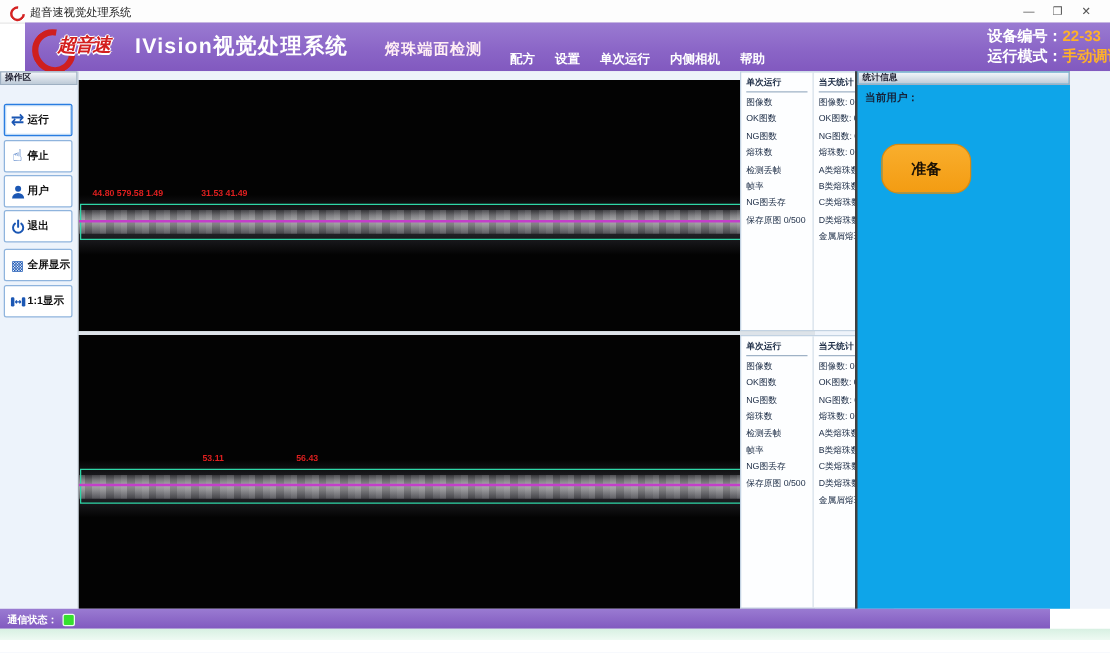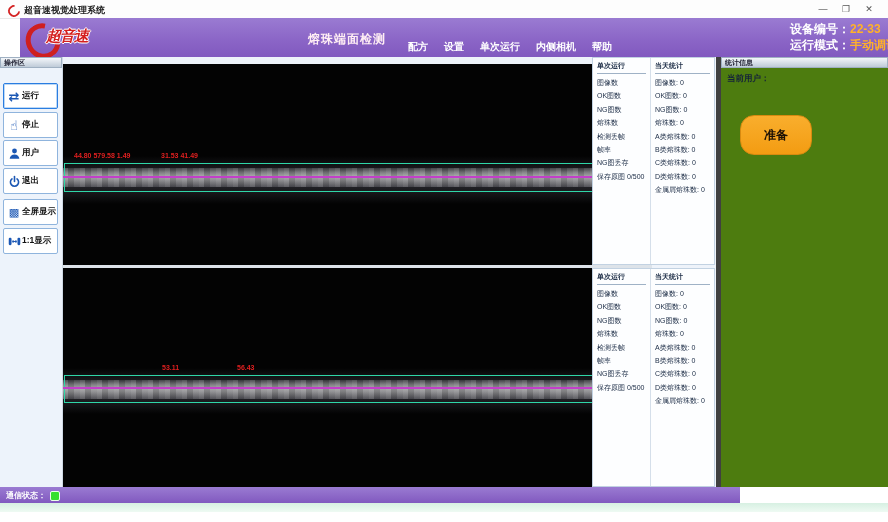--- a/index.html
+++ b/index.html
@@ -4,21 +4,21 @@
 <style>
   html,body{margin:0;padding:0;}
   body{
     width:888px;height:522px;position:relative;overflow:hidden;
     font-family:"Liberation Sans","DejaVu Sans",sans-serif;
     background:#fff;
   }
   
   .titlebar{position:absolute;left:0;top:0;width:888px;height:18px;background:#fdfdfd;border-bottom:1px solid #e8e8e8;}
   .titlebar .app-ico{position:absolute;left:8px;top:5px;width:8px;height:8px;border:2px solid #d42222;border-right-color:transparent;border-radius:50%;transform:rotate(-40deg);}
-  .titlebar .ttl{position:absolute;left:24px;top:4px;font-size:9px;color:#222;font-weight:bold;}
+  .titlebar .ttl{position:absolute;left:24px;top:4px;font-size:9px;color:#222;}
   .win-btn{position:absolute;top:2px;width:18px;height:14px;text-align:center;font-size:9px;line-height:14px;color:#555;cursor:default;}
   .win-min{right:56px;} .win-max{right:33px;} .win-close{right:10px;}
   
   .banner{position:absolute;left:0;top:18px;width:888px;height:39px;background:linear-gradient(180deg,#9a7bd2 0%,#8a64c6 60%,#8159bf 100%);margin-left:20px;}
   .logo-swoosh{position:absolute;left:6px;top:5px;width:24px;height:26px;border:5px solid #cf1f1f;border-right-color:transparent;border-radius:50%;transform:rotate(-35deg);}
   .logo-text{position:absolute;left:26px;top:9px;font-size:15px;font-weight:bold;font-style:italic;color:#d41f1f;letter-spacing:-1px;
     text-shadow:-1px 0 #fff,1px 0 #fff,0 -1px #fff,0 1px #fff;}
   .app-title{position:absolute;left:88px;top:7px;font-size:17px;font-weight:bold;color:#fff;letter-spacing:1px;}
   .app-subtitle{position:absolute;left:288px;top:13px;font-size:12px;font-weight:bold;color:#ffeef4;letter-spacing:1px;}
   .menu{position:absolute;left:388px;top:22px;display:flex;gap:16px;}
@@ -51,47 +51,48 @@
   
   .stats-panel{position:absolute;left:592px;width:123px;background:#fdfeff;border:1px solid #c2d2e2;box-sizing:border-box;display:flex;}
   .sp-top{top:0;height:208px;}
   .sp-bottom{top:211px;height:219px;}
   .stat-col{box-sizing:border-box;padding:3px 4px;}
   .stat-col.c1{width:58px;border-right:1px solid #d5dfea;}
   .stat-col.c2{width:63px;}
   .stat-title{font-size:7px;font-weight:bold;color:#203049;border-bottom:1px solid #9fb2c6;padding-bottom:2px;margin-bottom:2px;white-space:nowrap;}
   .stat-rows .stat-row{font-size:7px;color:#203049;line-height:13.4px;white-space:nowrap;}
   
-  .info-panel{position:absolute;left:716px;top:0;width:172px;height:430px;background:#4d7c0f;border-left:5px solid #404040;box-sizing:border-box;}
+  .info-panel{position:absolute;left:684px;top:0;width:172px;height:430px;background:#0ea5e9;border-left:2px solid #404040;box-sizing:border-box;}
   .info-body{padding:4px 6px;}
   .info-row{font-size:8.5px;font-weight:bold;color:#15233a;line-height:13px;}
   .info-row .v{font-size:9px;color:#000;margin-left:3px;}
   .btn-prepare{position:absolute;left:19px;top:58px;width:70px;height:38px;background:linear-gradient(180deg,#f9ae2d,#f39c12);border:1px solid #d88a10;border-radius:14px;font-size:12px;font-weight:bold;color:#1d1205;display:flex;align-items:center;justify-content:center;cursor:default;}
   .btn-datastats{position:absolute;left:19px;top:120px;width:70px;height:36px;background:#fff;border:1px solid #a9b4bf;border-radius:3px;font-size:10px;color:#222;display:flex;align-items:center;justify-content:center;cursor:default;}
   
-  .statusbar{position:absolute;left:0;top:487px;width:740px;height:16px;background:linear-gradient(180deg,#9a7bd2,#8159bf);color:#fff;font-size:8px;font-weight:bold;}
+  .statusbar{position:absolute;left:0;top:487px;width:840px;height:16px;background:linear-gradient(180deg,#9a7bd2,#8159bf);color:#fff;font-size:8px;font-weight:bold;}
   .statusbar .left{position:absolute;left:6px;top:3px;display:flex;align-items:center;gap:4px;}
   .comm-dot{width:8px;height:8px;background:#35e02e;border:1px solid #eaffea;border-radius:2px;}
   .statusbar .right{position:absolute;right:8px;top:3px;display:flex;gap:10px;}
   .mintstrip{position:absolute;left:0;top:503px;width:888px;height:9px;background:linear-gradient(180deg,#d7f0e2,#eefaf3);}
 </style>
 </head>
 <body>
 
 <div class="titlebar">
   <span class="app-ico"></span>
   <span class="ttl">超音速视觉处理系统</span>
   <span class="win-btn win-min">—</span>
   <span class="win-btn win-max">❐</span>
   <span class="win-btn win-close">✕</span>
 </div>
 
 <div class="banner">
   <span class="logo-swoosh"></span>
   <span class="logo-text">超音速</span>
+  <span class="app-title">IVision视觉处理系统</span>
   <span class="app-subtitle">熔珠端面检测</span>
   <div class="menu">
       <div class="item">配方</div>
       <div class="item">设置</div>
       <div class="item">单次运行</div>
       <div class="item">内侧相机</div>
       <div class="item">帮助</div>
     </div>
   <div class="devinfo">
     <div><span class="lbl">设备编号：</span><span class="val">22-33</span></div>

